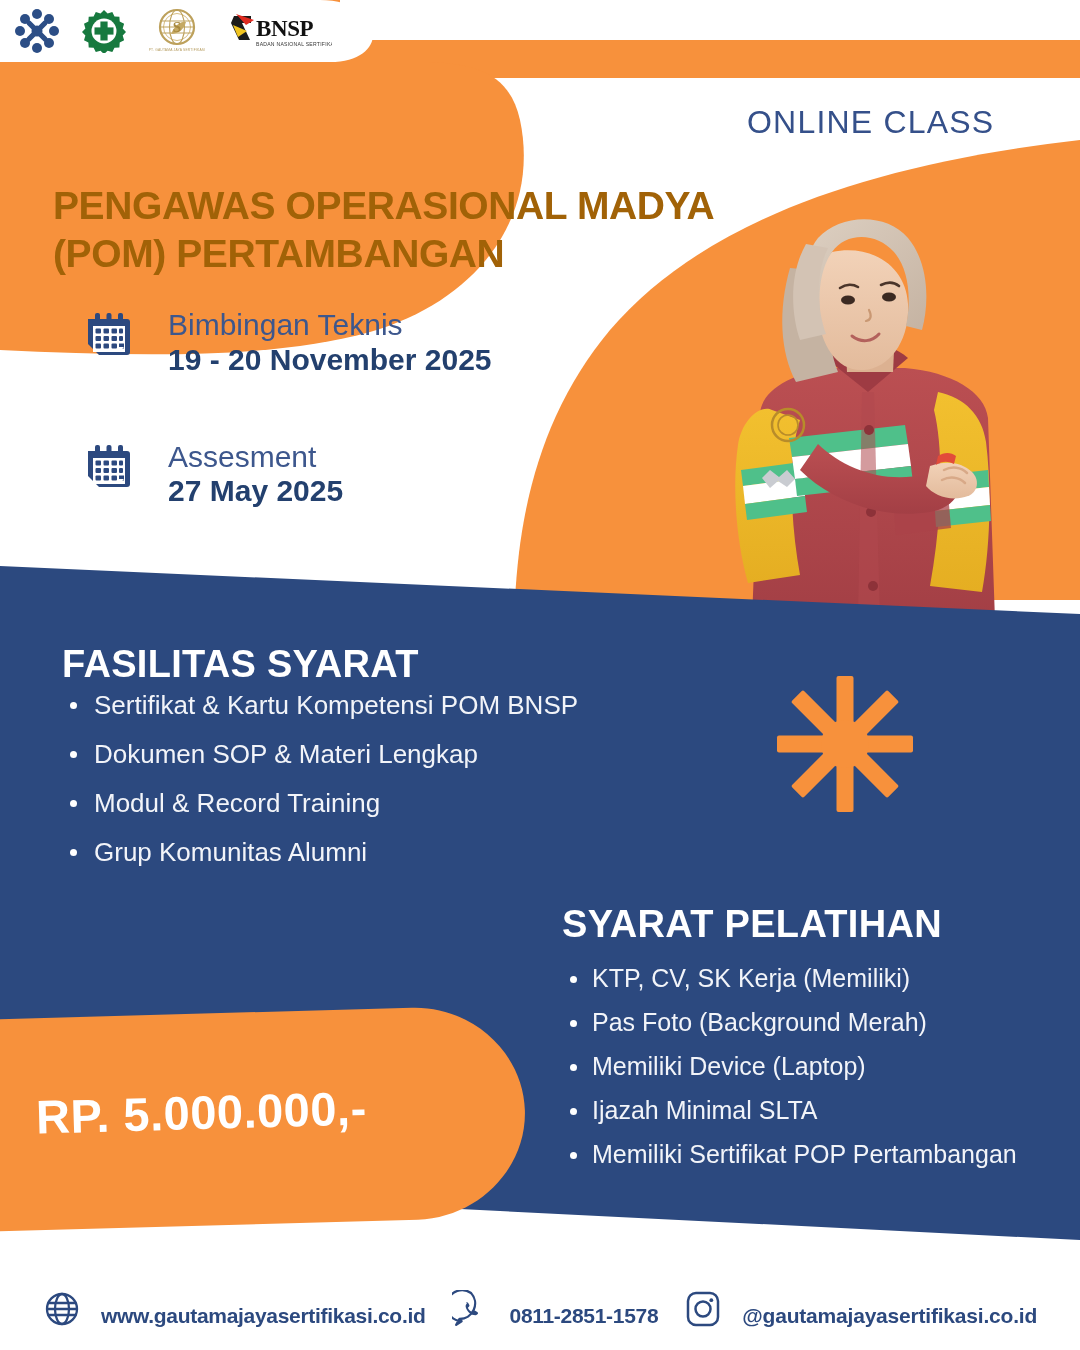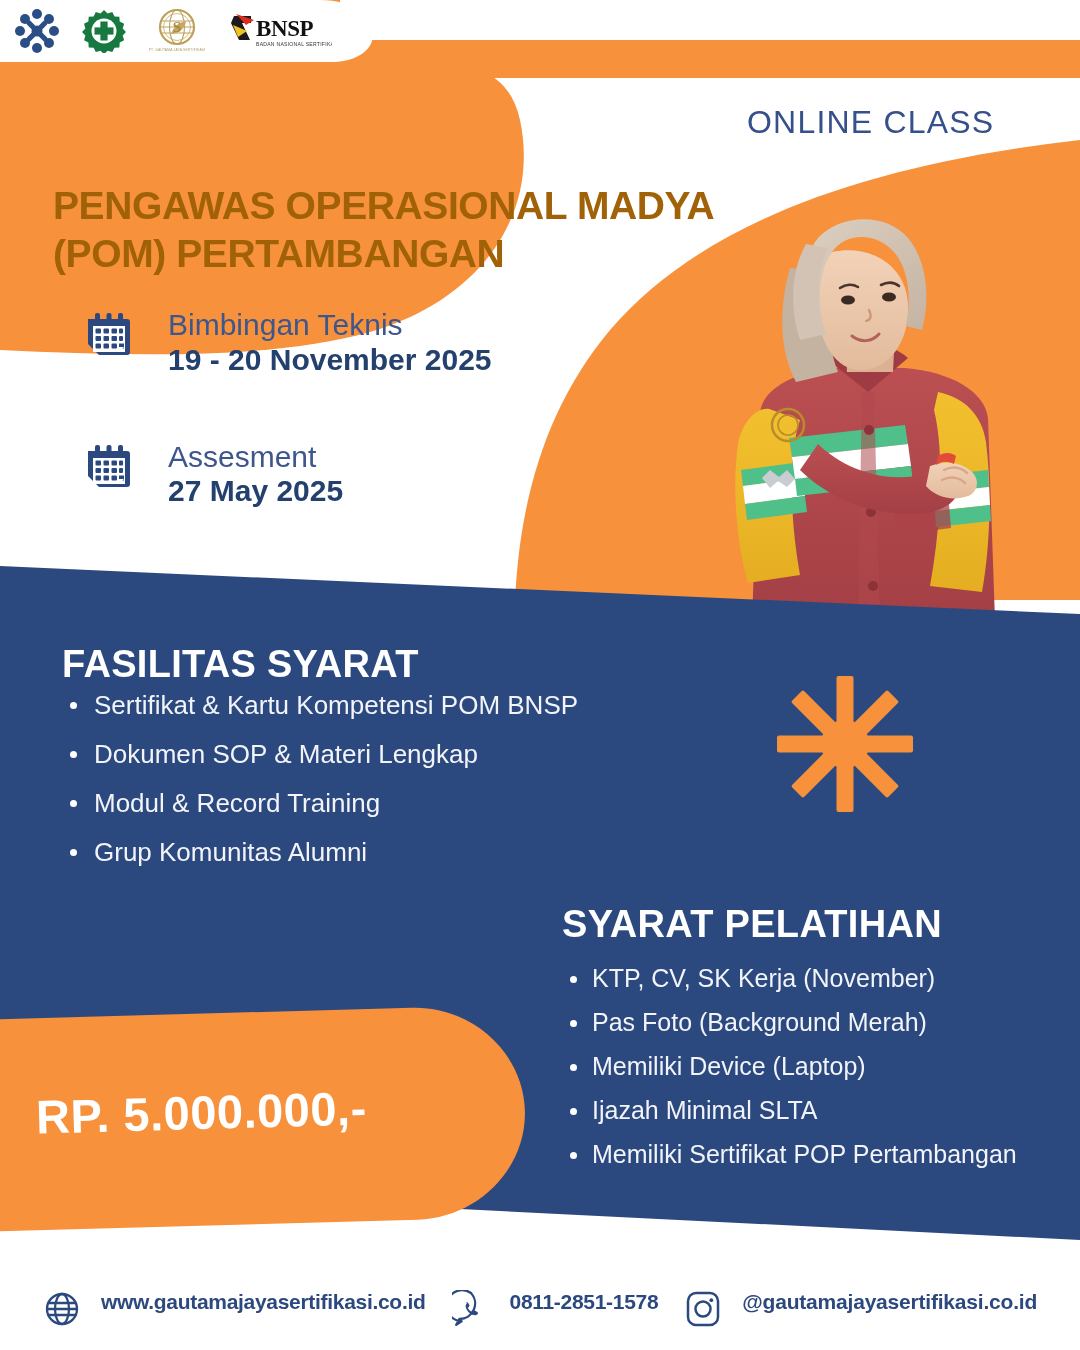--- a/index.html
+++ b/index.html
@@ -85,21 +85,21 @@
     letter-spacing:.5px; white-space:nowrap; z-index:25;
     transform:rotate(-1.6deg);
   }
 
   
   .footer {
     position:absolute; left:0; bottom:22px; width:1080px;
     display:flex; align-items:center; justify-content:center;
     gap:26px; z-index:30;
   }
-  .f-item { display:flex; align-items:flex-start; gap:20px; }
+  .f-item { display:flex; align-items:flex-end; gap:20px; }
   .f-text {
     font-size:21px; font-weight:bold; color:#2C497F;
     letter-spacing:-.3px; white-space:nowrap;
   }
   .f-text.tight { letter-spacing:-.2px; }
 </style>
 </head>
 <body>
 
 <div class="stage">
@@ -390,21 +390,21 @@
       <rect x="-8.5" y="-68" width="17" height="136" rx="2" transform="rotate(45)"></rect>
       <rect x="-8.5" y="-68" width="17" height="136" rx="2" transform="rotate(90)"></rect>
       <rect x="-8.5" y="-68" width="17" height="136" rx="2" transform="rotate(135)"></rect>
       <circle r="24"></circle>
     </g>
   </svg>
 
   <div class="req">
     <div class="sec-title">SYARAT PELATIHAN</div>
     <ul class="bullets">
-      <li>KTP, CV, SK Kerja (November)</li>
+      <li>KTP, CV, SK Kerja (Memiliki)</li>
       <li>Pas Foto (Background Merah)</li>
       <li>Memiliki Device (Laptop)</li>
       <li>Ijazah Minimal SLTA</li>
       <li>Memiliki Sertifikat POP Pertambangan</li>
     </ul>
   </div>
 
   <div class="price">RP. 5.000.000,-</div>
 
   <div class="footer">

